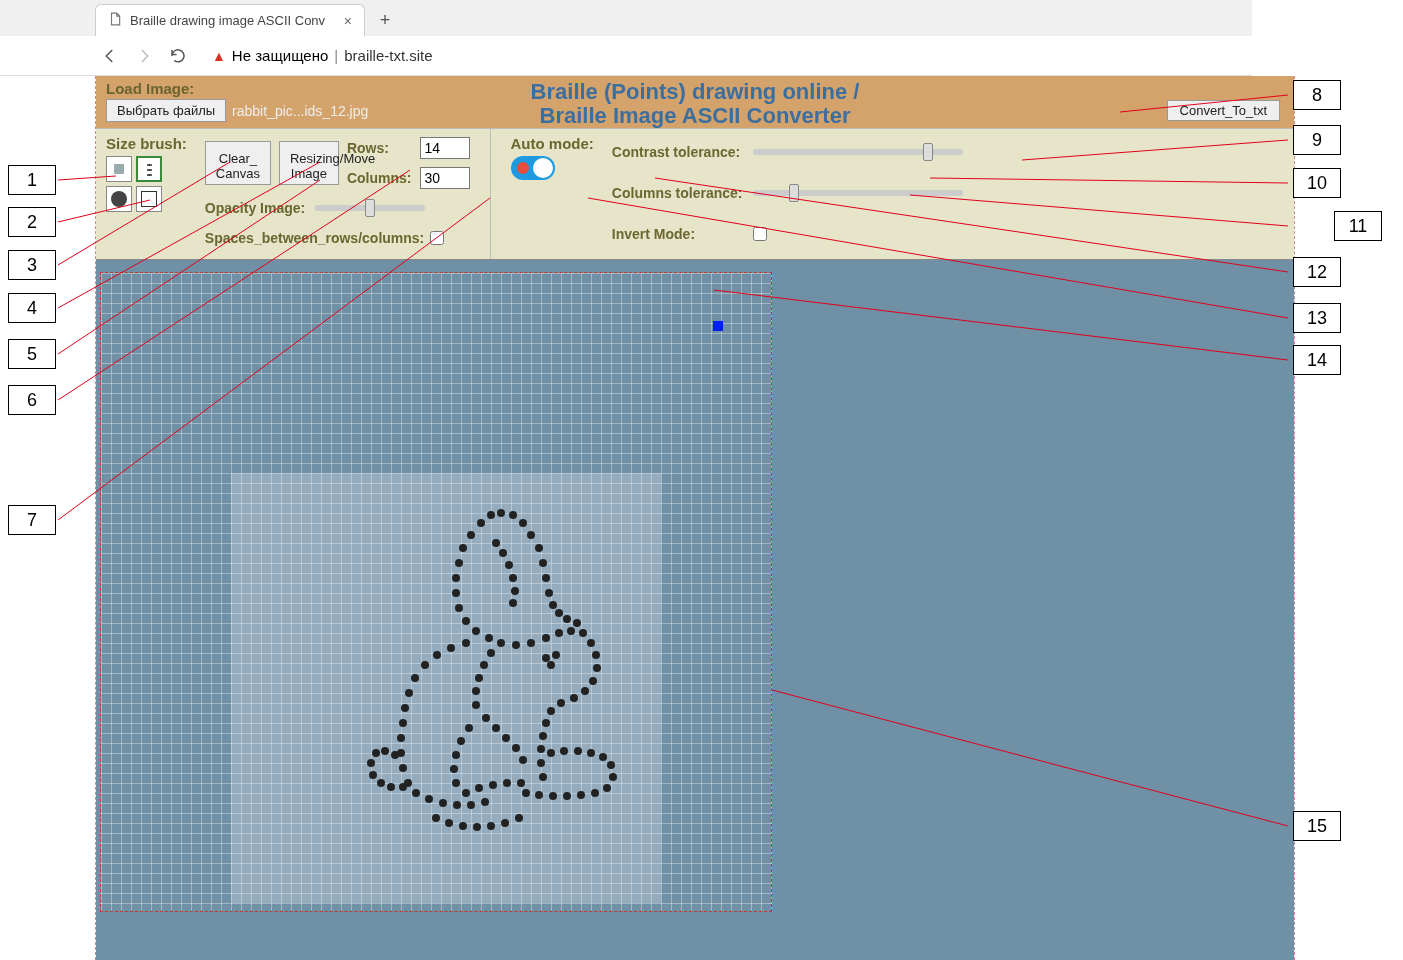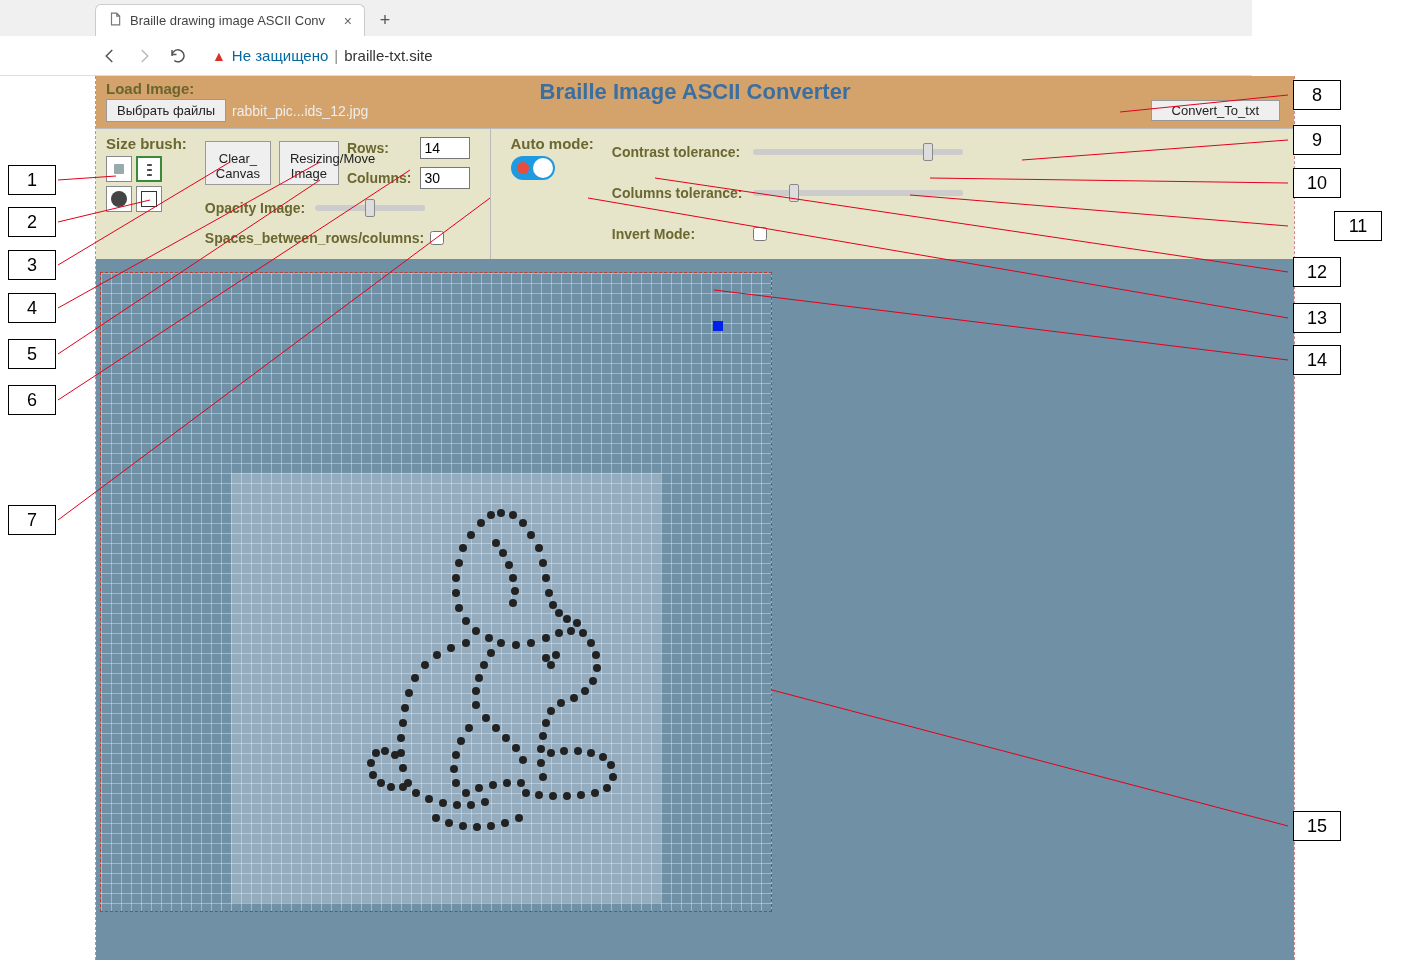--- a/index.html
+++ b/index.html
@@ -12,30 +12,30 @@
   .tab-doc-icon svg { width: 14px; height: 14px; }
   .tab-title { flex: 1; overflow: hidden; text-overflow: ellipsis; }
   .tab-close { color: #666; font-size: 14px; cursor: pointer; }
   .new-tab-btn { width: 28px; height: 28px; display: flex; align-items: center; justify-content: center; color: #555; margin-left: 6px; margin-bottom: 2px; cursor: pointer; font-size: 18px; }
 
   .addr-bar { height: 40px; display: flex; align-items: center; padding: 0 8px 0 100px; gap: 14px; border-bottom: 1px solid #ddd; background: #fff; }
   .nav-btn { width: 20px; height: 20px; color: #555; cursor: pointer; display:flex; align-items:center; justify-content:center; }
   .nav-btn.disabled { color: #bbb; }
   .addr-field { flex: 1; display: flex; align-items: center; gap: 6px; height: 28px; padding: 0 10px; color: #555; font-size: 15px; border-radius: 14px; }
   .warn-icon { color: #d93025; font-size: 14px; }
-  .warn-text { color: #0369a1; }
+  .warn-text { color: #000000; }
   .addr-sep { color: #888; }
   .addr-url { color: #333; }
 
   
   .app-wrap { width: 1200px; margin-left: 95px; border: 1px dashed #c88; border-top: none; }
   .header-bar { background: #d4a26b; padding: 4px 10px 6px 10px; position: relative; }
   .load-label { color: #6a6530; font-size: 15px; font-weight: bold; }
   .load-row { display: flex; align-items: center; gap: 6px; margin-top: 2px; }
-  .btn { background: #efefef; border: 1px solid #999; padding: 2px 20px; font-size: 13px; cursor: pointer; color: #222; }
+  .btn { background: #efefef; border: 1px solid #999; padding: 2px 12px; font-size: 13px; cursor: pointer; color: #222; }
   .btn-file { padding: 3px 10px; }
   .file-name { color: #eee; font-size: 14px; }
   .title-block { position: absolute; left: 0; right: 0; top: 4px; text-align: center; pointer-events: none; }
   .title-line { color: #3b6fa0; font-size: 22px; font-weight: bold; line-height: 1.1; }
   .convert-btn { position: absolute; right: 14px; top: 24px; }
 
   .toolbar { background: #e6e4c9; display: flex; padding: 6px 10px 8px 10px; color: #6b6730; gap: 20px; border-top: 1px solid #bbb; }
   .tb-left { display: flex; gap: 18px; }
   .tb-size h4, .tb-rows h4, .tb-auto h4 { font-size: 15px; font-weight: bold; color: #6b6730; margin-bottom: 4px; }
   .brush-grid { display: grid; grid-template-columns: 26px 26px; grid-template-rows: 26px 26px; gap: 4px; }
@@ -126,20 +126,21 @@
 </div>
 
 <div class="app-wrap">
   <div class="header-bar">
     <div class="load-label">Load Image:</div>
     <div class="load-row">
       <button class="btn btn-file">Выбрать файлы</button>
       <span class="file-name">rabbit_pic...ids_12.jpg</span>
     </div>
     <div class="title-block">
+      <div class="title-line">Braille (Points) drawing online /</div>
       <div class="title-line">Braille Image ASCII Converter</div>
     </div>
     <button class="btn convert-btn">Convert_To_txt</button>
   </div>
 
   <div class="toolbar">
     <div class="tb-left">
       <div class="tb-size">
         <h4>Size brush:</h4>
         <div class="brush-grid">

